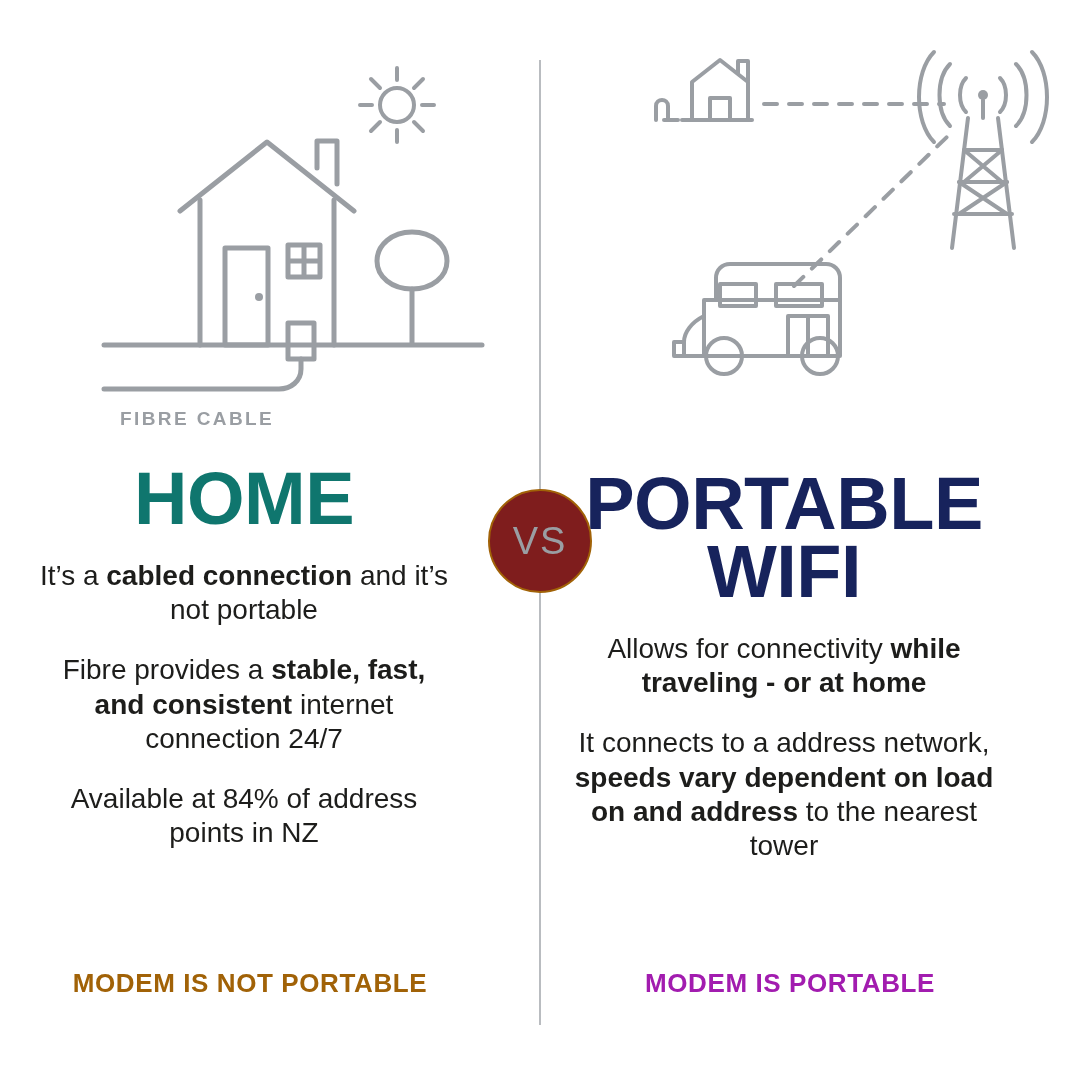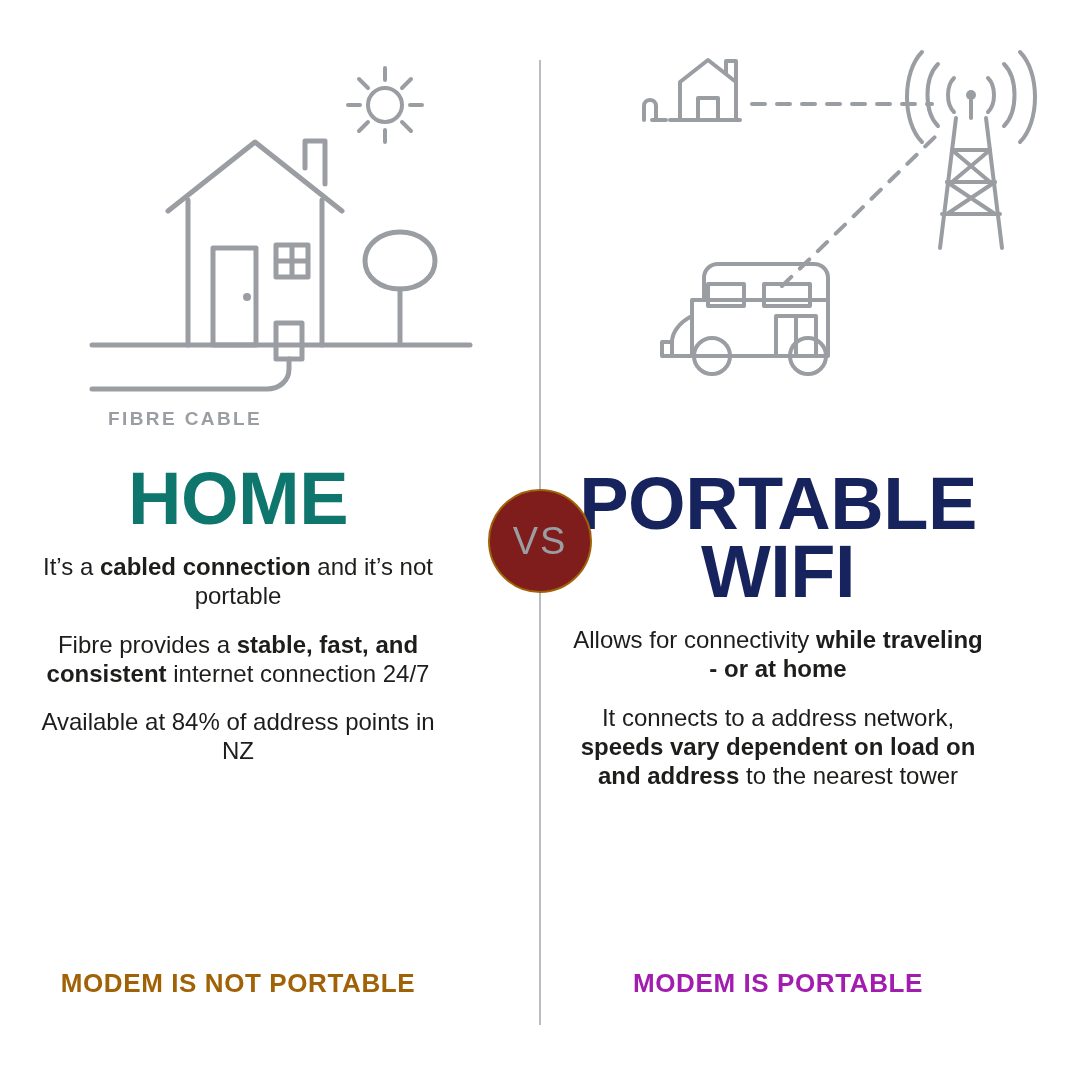--- a/index.html
+++ b/index.html
@@ -54,20 +54,21 @@
     color: #9a9ea3;
     font-weight: 400;
   }
 
   
   .col {
     position: absolute;
     top: 0;
     width: 476px;
     height: 1080px;
+    padding-left: 12px;
   }
   .col-left  { left: 0; }
   .col-right { left: 540px; }
 
   .art {
     position: relative;
     height: 440px;
     width: 100%;
   }
 
@@ -93,23 +94,23 @@
   .headline.right { color: #17235c; margin-top: 30px; }
   .headline .ln { display: block; }
 
   .body-block {
     margin: 0 auto;
     width: 420px;
     text-align: center;
     color: #1d1d1b;
   }
   .body-block p {
-    font-size: 24px;
+    font-size: 28px;
     line-height: 1.22;
-    margin-top: 19px;
+    margin-top: 26px;
   }
   .body-block p b { font-weight: 700; }
 
   .footer-note {
     position: absolute;
     width: 100%;
     top: 968px;
     text-align: center;
     font-size: 26px;
     font-weight: 700;

